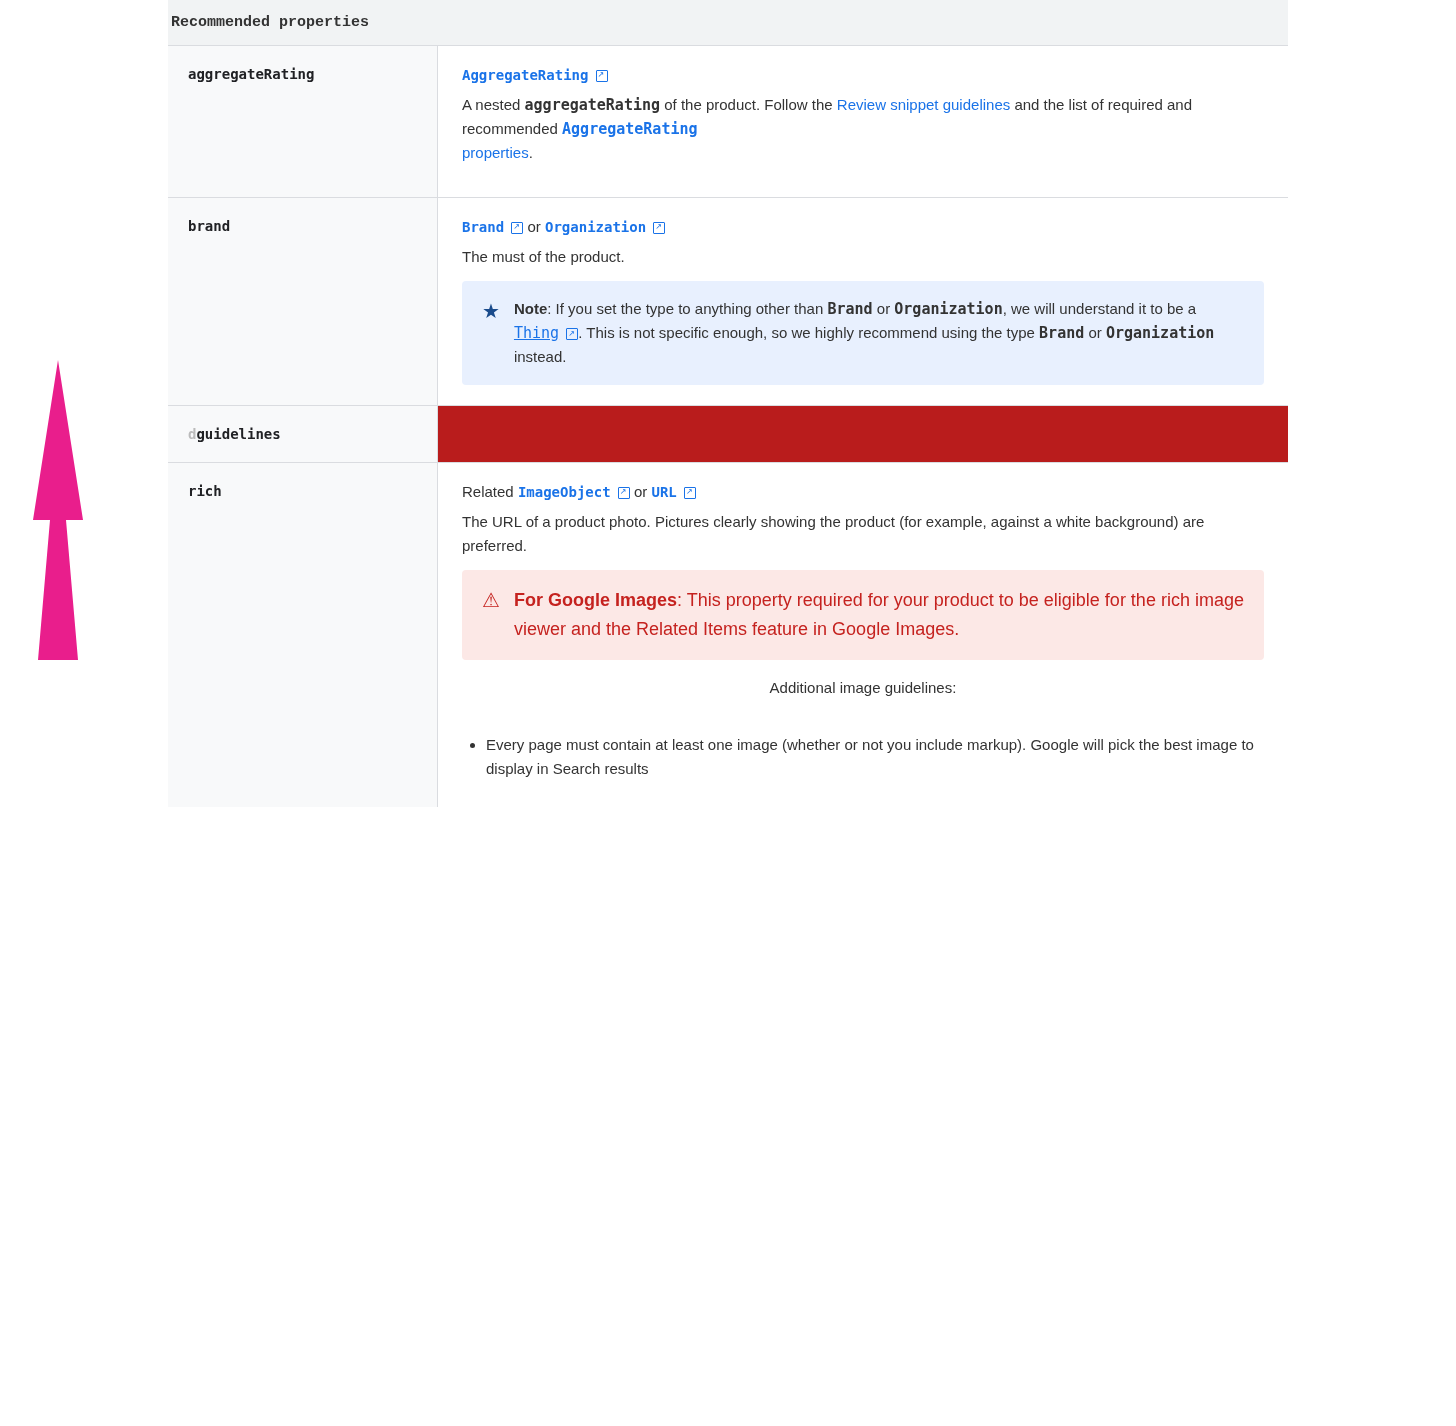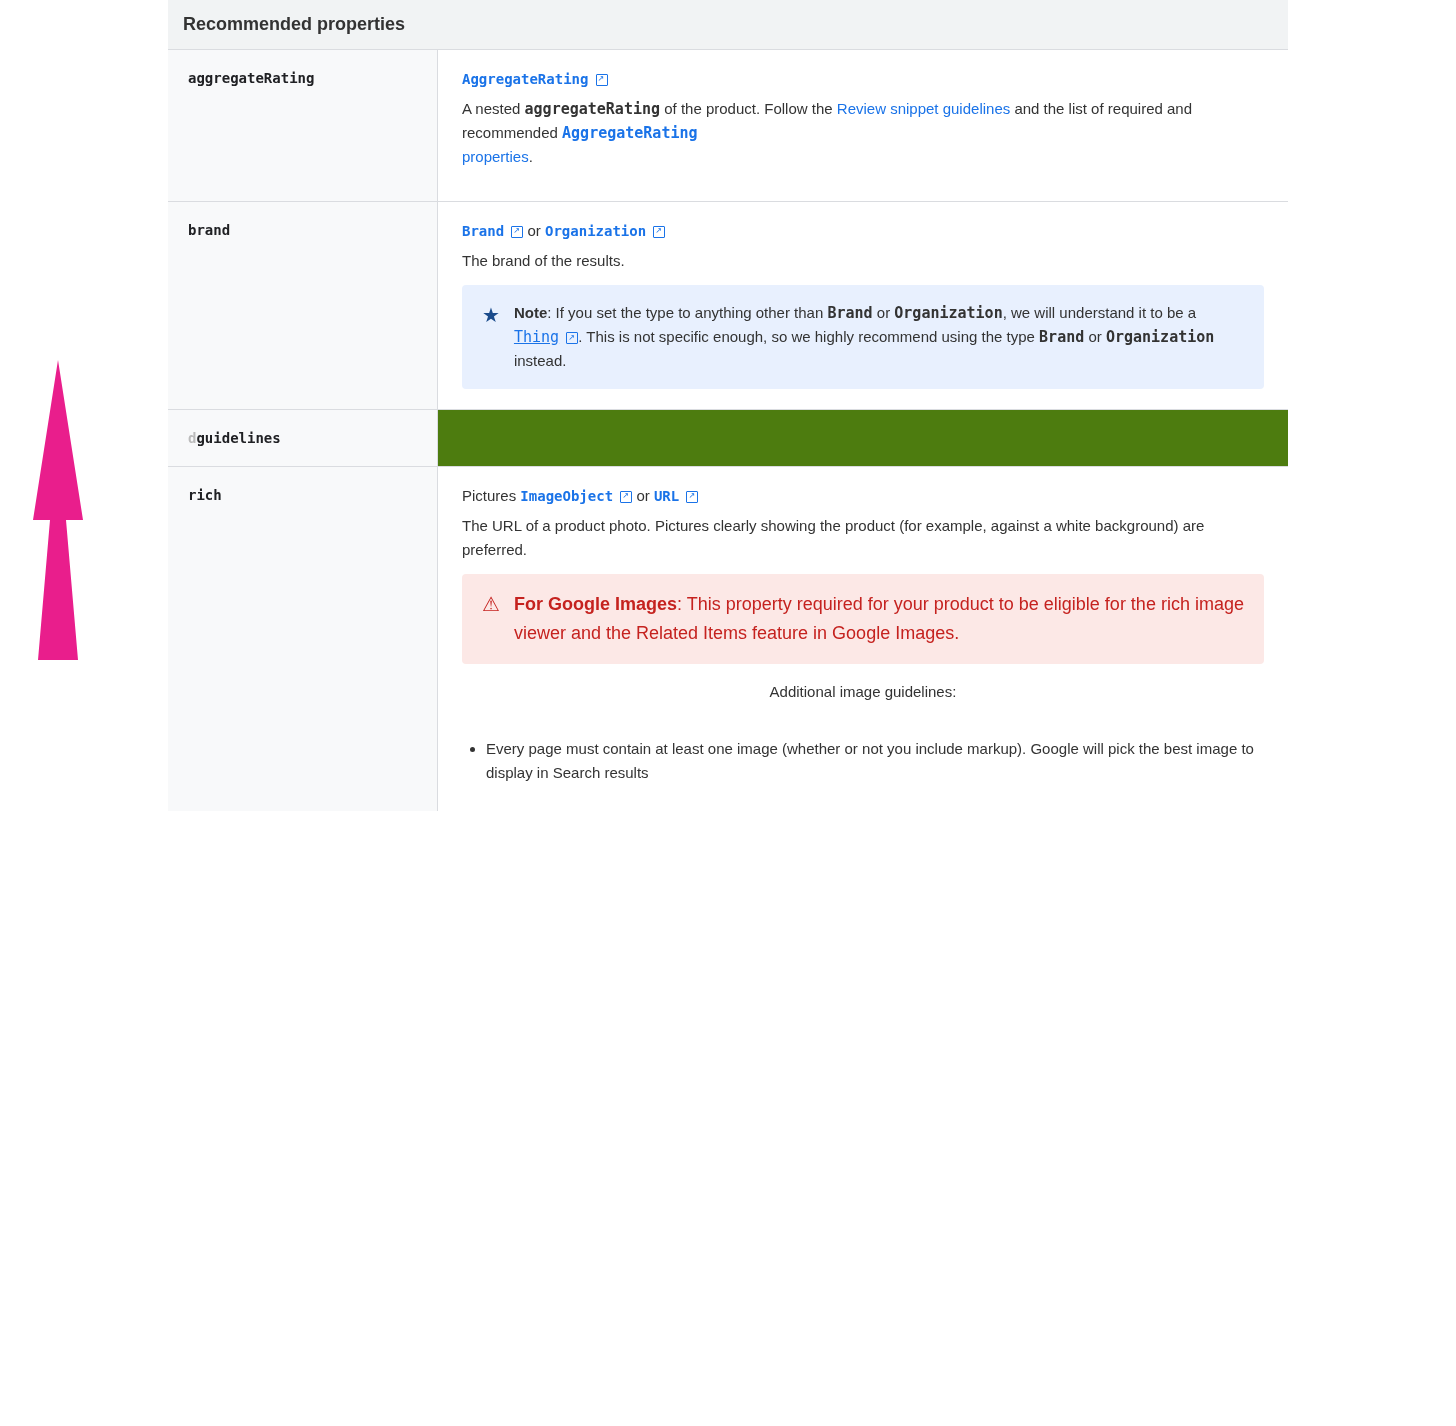--- a/index.html
+++ b/index.html
@@ -4,29 +4,30 @@
   <style>
     * { box-sizing: border-box; margin: 0; padding: 0; }
     body {
       font-family: Arial, sans-serif;
       font-size: 15px;
       background: #fff;
       color: #333;
     }
     .header-row {
       background: #f1f3f4;
-      padding: 14px 15px;
-      font-weight: bold;
-      font-size: 18px;
+      padding: 14px 3px;
+      font-weight: bold;
+      font-size: 15px;
       border-bottom: 1px solid #dadce0;
+      font-family: Liberation Mono, monospace;
     }
     .property-row {
       display: flex;
       border-bottom: 1px solid #dadce0;
-      background: #4d7c0f;
+      background: #b91c1c;
     }
     .property-row:last-child {
       border-bottom: none;
     }
     .property-name {
       width: 270px;
       min-width: 270px;
       padding: 20px 20px;
       font-family: monospace;
       font-size: 14px;
@@ -191,21 +192,21 @@
     </div>
     <div class="property-details">
       <div class="type-line">
         <a href="#" class="type-link">Brand</a>
         <span class="external-icon"></span>
         <span> or </span>
         <a href="#" class="type-link">Organization</a>
         <span class="external-icon"></span>
       </div>
       <p class="description-text">
-        The brand of the results.
+        The must of the product.
       </p>
       <div class="note-box">
         <span class="star-icon">★</span>
         <div class="note-text">
           <strong>Note</strong>: If you set the type to anything other than <strong class="inline-code">Brand</strong> or <strong class="inline-code">Organization</strong>, we will understand it to be a 
           <a href="#" class="link-text" style="font-family:monospace; font-weight:normal; text-decoration:underline;">Thing</a>
           <span class="external-icon"></span>. This is not specific enough, so we highly recommend using the type <strong class="inline-code">Brand</strong> or <strong class="inline-code">Organization</strong> instead.
         </div>
       </div>
     </div>
@@ -216,21 +217,21 @@
       <span style="color:#bbb;">d</span><span>guidelines</span>
     </div>
   </div>
 
   <div class="property-row">
     <div class="property-name">
       <span>rich</span>
     </div>
     <div class="property-details">
       <div class="type-line">
-        <span>Pictures </span>
+        <span>Related </span>
         <a href="#" class="type-link">ImageObject</a>
         <span class="external-icon"></span>
         <span> or </span>
         <a href="#" class="type-link">URL</a>
         <span class="external-icon"></span>
       </div>
       <p class="description-text">
         The URL of a product photo. Pictures clearly showing the product (for example, against a white background) are preferred.
       </p>
       <div class="warning-box">

